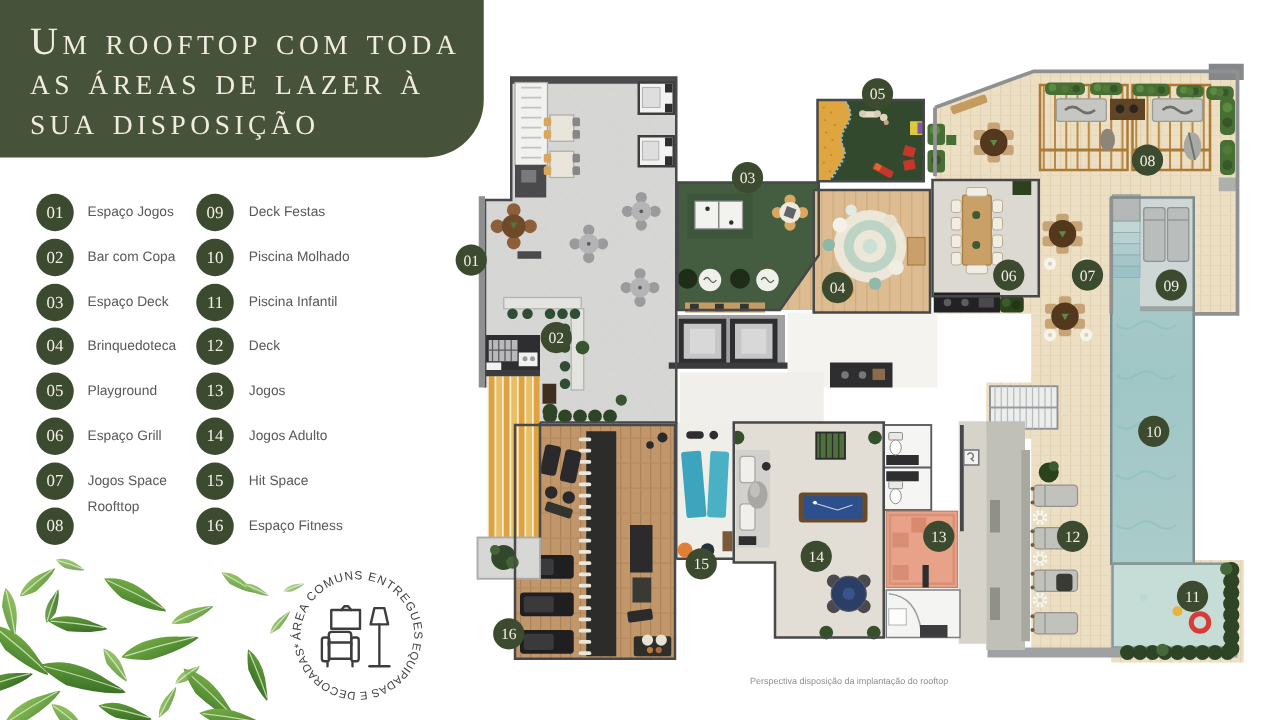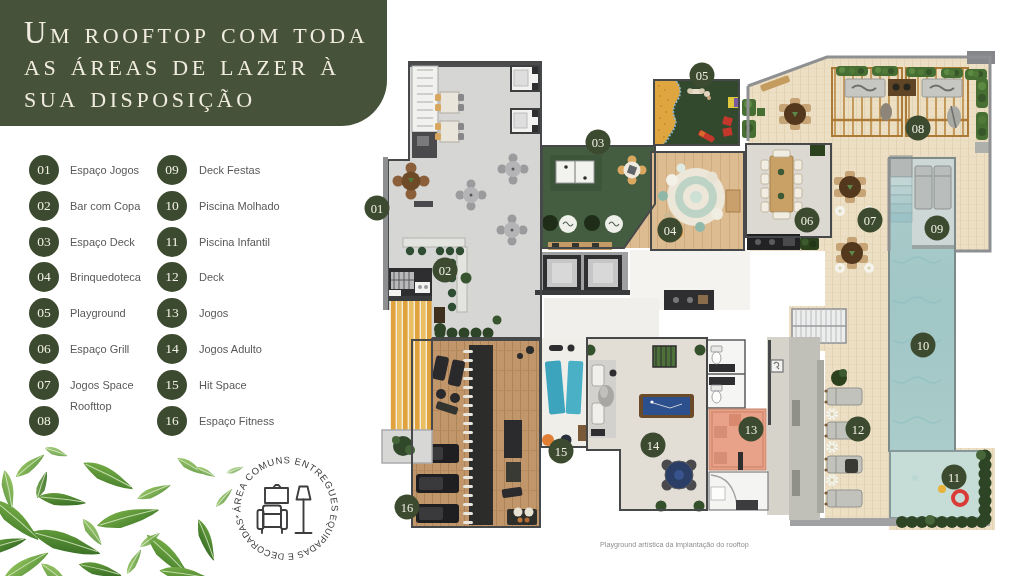--- a/index.html
+++ b/index.html
@@ -47,21 +47,21 @@
 <div class="leg" style="left:157px;top:262px">12</div>
 <div class="lab" style="left:199px;top:271px">Deck</div>
 <div class="leg" style="left:157px;top:298px">13</div>
 <div class="lab" style="left:199px;top:307px">Jogos</div>
 <div class="leg" style="left:157px;top:334px">14</div>
 <div class="lab" style="left:199px;top:343px">Jogos Adulto</div>
 <div class="leg" style="left:157px;top:370px">15</div>
 <div class="lab" style="left:199px;top:379px">Hit Space</div>
 <div class="leg" style="left:157px;top:406px">16</div>
 <div class="lab" style="left:199px;top:415px">Espaço Fitness</div>
-<div class="persp">Playground artística da implantação do rooftop</div>
+<div class="persp">Perspectiva disposição da implantação do rooftop</div>
 <svg width="1024" height="576" viewBox="0 0 1024 576" style="position:absolute;left:0;top:0">
 <defs>
 <linearGradient id="poolg" x1="0" y1="0" x2="0" y2="1">
  <stop offset="0" stop-color="#aecccb"></stop>
         <stop offset="0.5" stop-color="#a0c6c6"></stop>
         <stop offset="1" stop-color="#aaccca"></stop>
 </linearGradient>
 <pattern id="herr" width="14" height="14" patternUnits="userSpaceOnUse">
  <rect width="14" height="14" fill="#d6d6d4"></rect>
  <path d="M0 0 L7 7 M7 7 L14 0 M0 14 L7 7" stroke="#d2d2d2" stroke-width="0.7" fill="none"></path>

